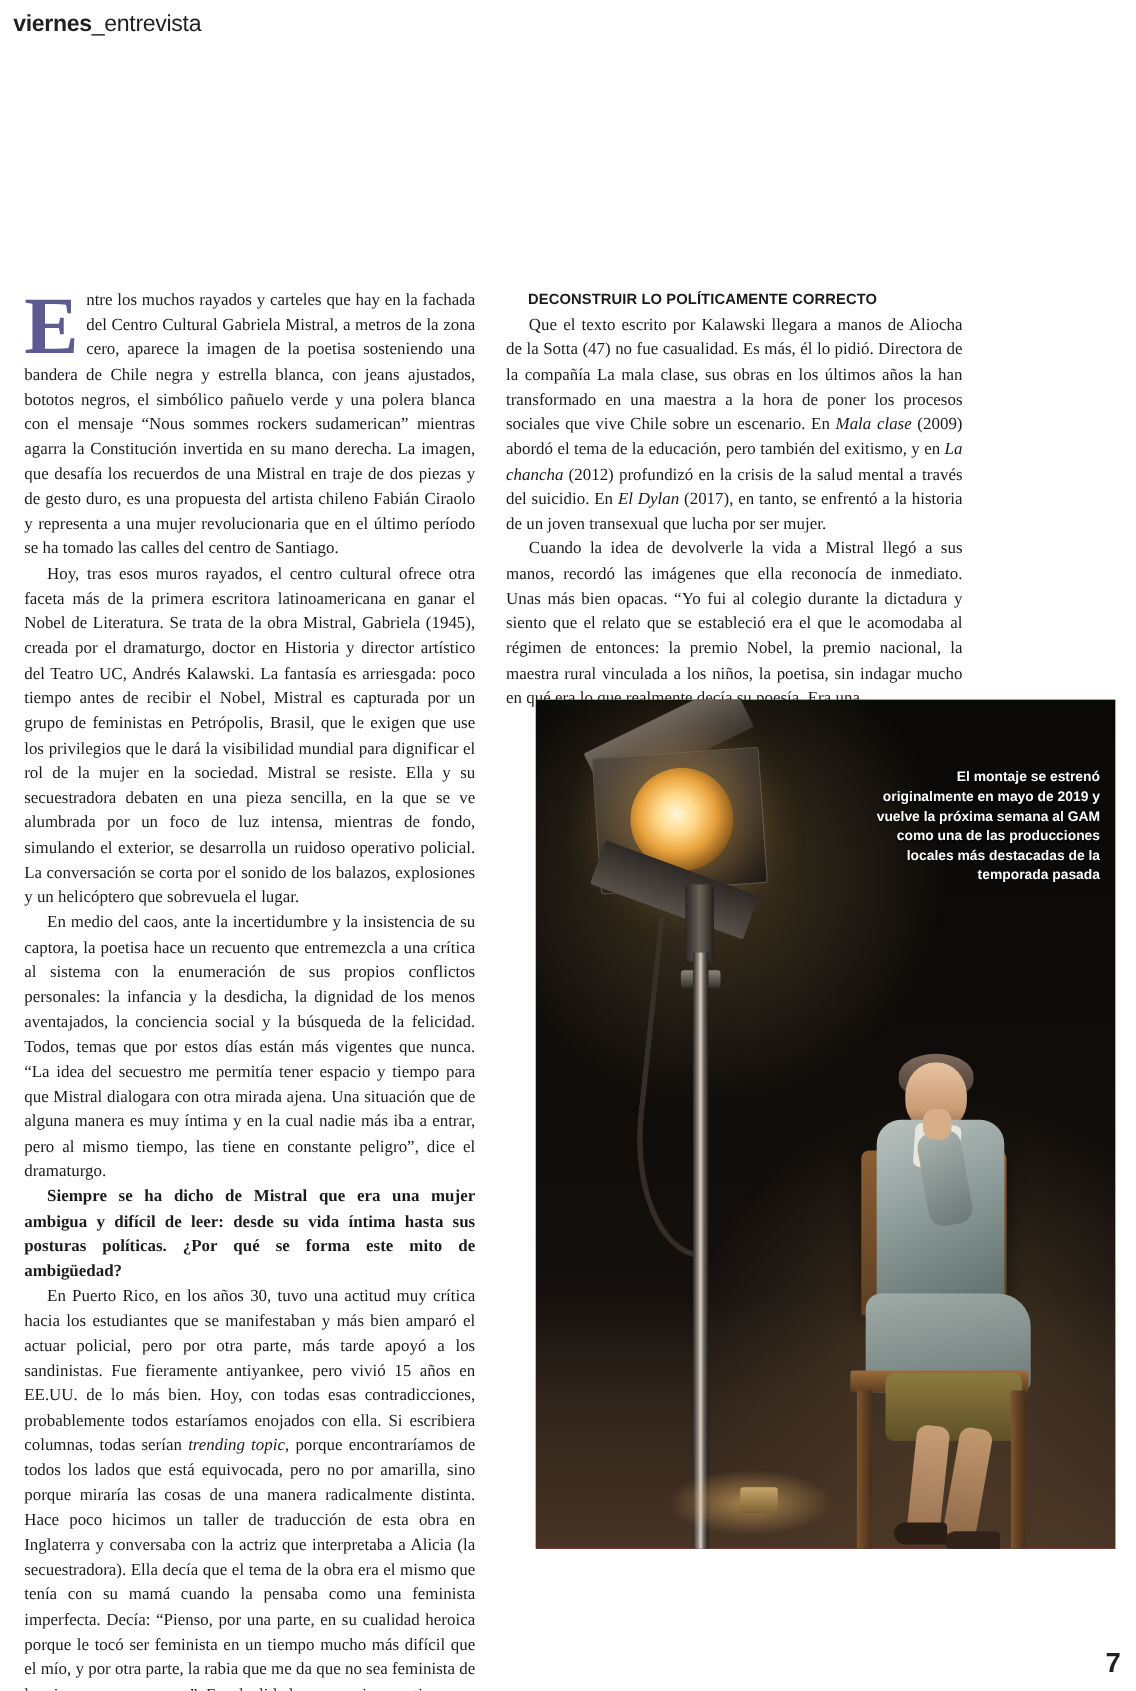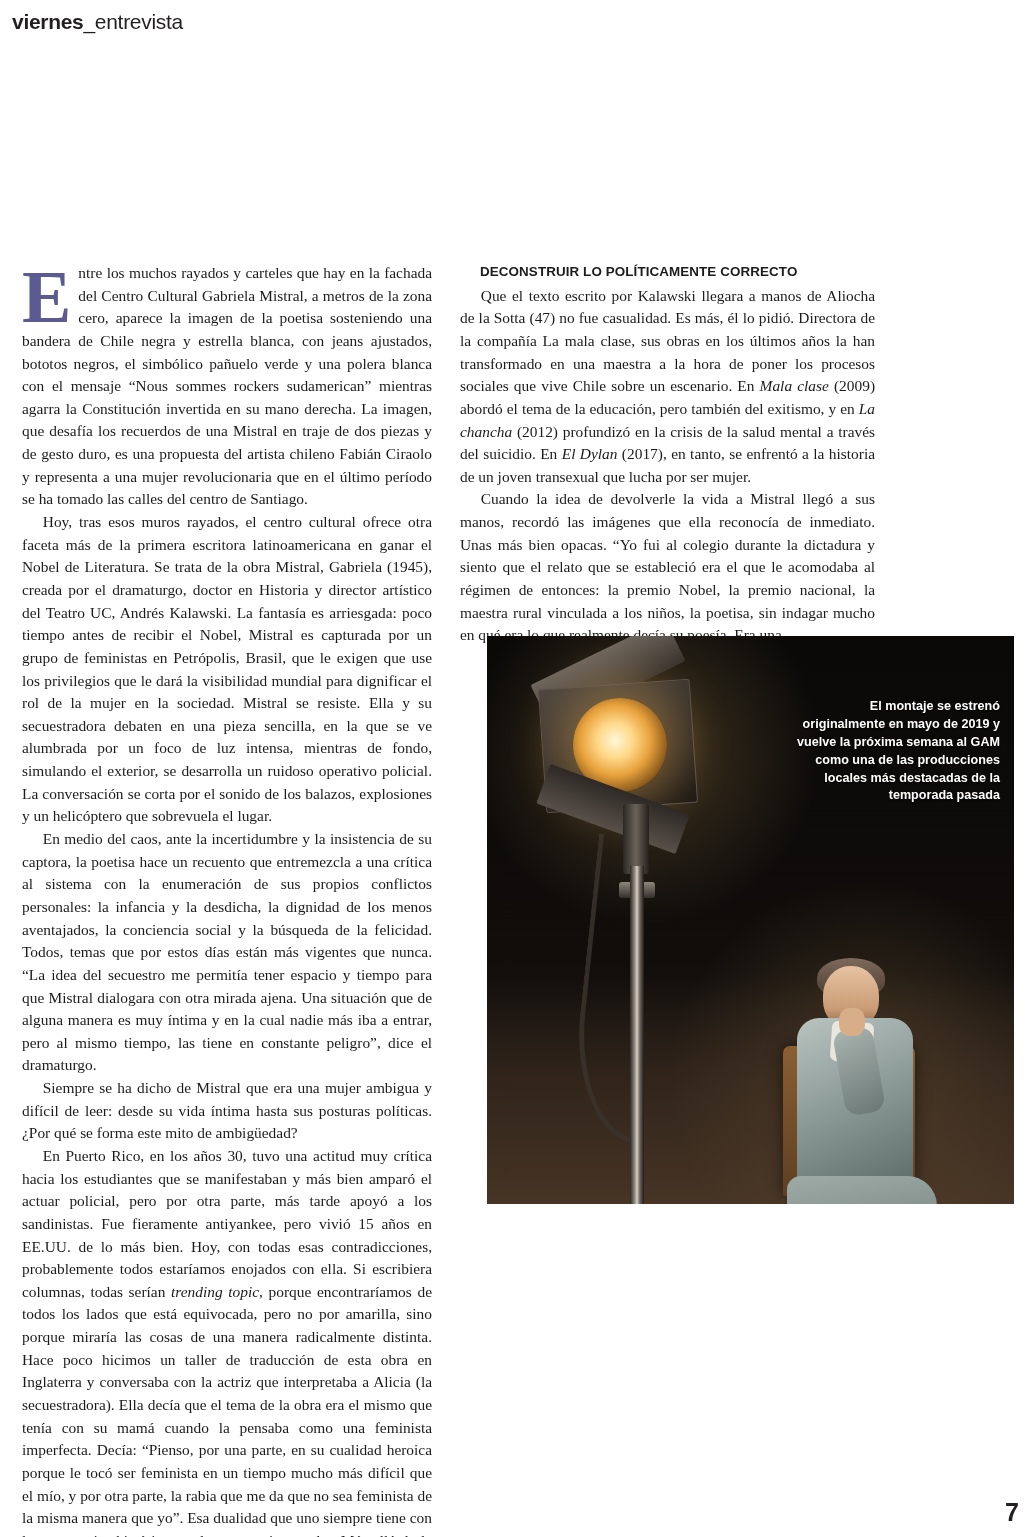--- a/index.html
+++ b/index.html
@@ -78,33 +78,33 @@
     font-weight: bold;
     font-size: 13.4px;
     letter-spacing: 0.1px;
     color: #1b1b1b;
     margin: 0 0 3px 0;
     text-align: left;
     padding-left: 20px;
   }
 
   .q-bold {
-    font-weight: normal;
+    font-weight: bold;
     text-indent: 0;
   }
 
   em { font-style: italic; }
 
   
   .photo-wrap {
     position: absolute;
     left: 487px;
     top: 636px;
     width: 527px;
-    height: 568px;
+    height: 772px;
     background: #ef4444;
     overflow: hidden;
   }
   .photo {
     position: absolute;
     inset: 0;
     background:
       radial-gradient(circle at 72% 78%, rgba(190,150,90,0.28) 0%, rgba(30,20,12,0.0) 34%),
       radial-gradient(circle at 30% 20%, rgba(255,205,120,0.22) 0%, rgba(20,14,10,0.0) 30%),
       linear-gradient(180deg, #0a0908 0%, #100d0b 55%, #171210 78%, #1d1715 100%);

